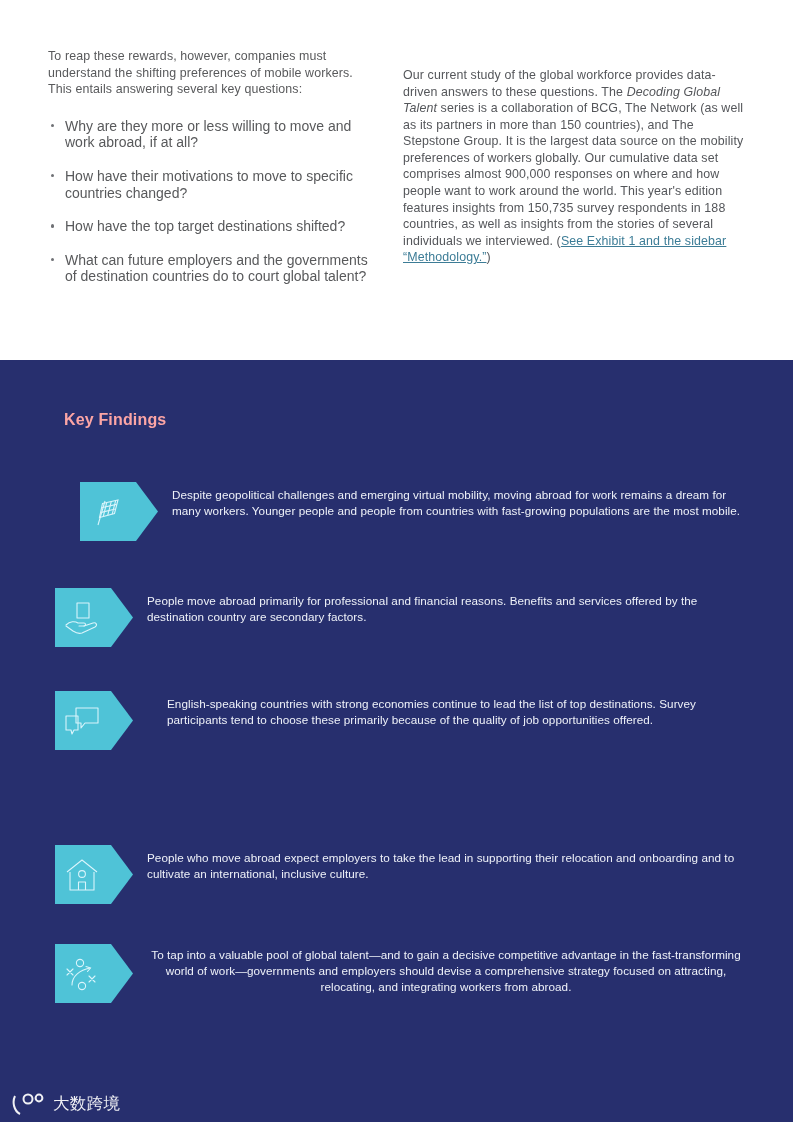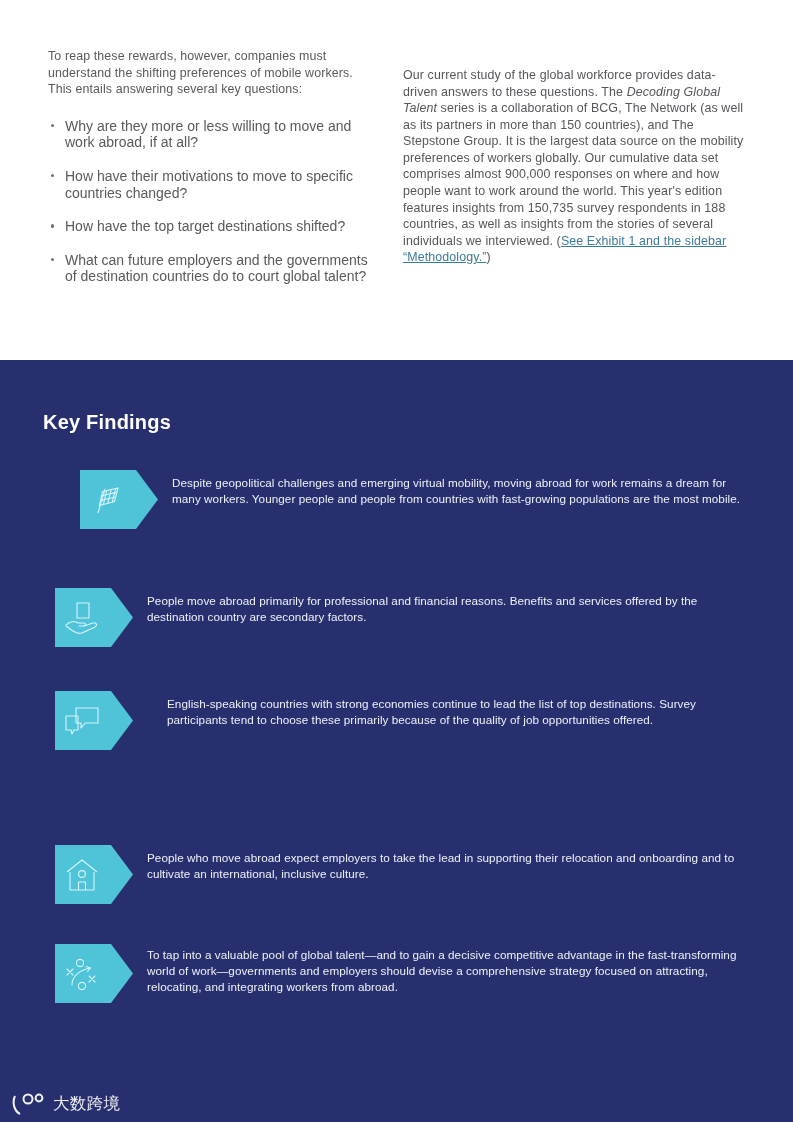--- a/index.html
+++ b/index.html
@@ -77,35 +77,35 @@
     position: absolute;
     top: 360px; left: 0;
     width: 793px;
     height: 762px;
     background: #272F6E;
   }
 
   .findings-title {
     position: absolute;
     top: 51px;
-    left: 43px;
-    font-size: 20px;
+    left: 64px;
+    font-size: 16px;
     font-weight: bold;
-    color: #ffffff;
+    color: #fca5a5;
     letter-spacing: 0.01em;
   }
 
   .finding-row {
     position: absolute;
     left: 55px;
     width: 690px;
     display: flex;
     align-items: flex-start;
   }
-  .finding-row.r1 { top: 110px; padding-left: 25px; }
+  .finding-row.r1 { top: 122px; padding-left: 25px; }
   .finding-row.r2 { top: 228px; }
   .finding-row.r3 { top: 331px; gap: 20px; }
   .finding-row.r4 { top: 465px; margin-top: 20px; }
   .finding-row.r5 { top: 584px; }
 
   .chev {
     position: relative;
     flex: 0 0 auto;
     width: 78px;
     height: 59px;
@@ -121,21 +121,21 @@
 
   .finding-text {
     flex: 1 1 auto;
     padding-left: 14px;
     padding-top: 5px;
     font-size: 11.7px;
     line-height: 15.8px;
     color: #eef1f8;
     letter-spacing: 0.005em;
   }
-  .finding-row.r5 .finding-text { padding-top: 3px; }
+  .finding-row.r5 .finding-text { padding-top: 3px; text-align: center; }
 
   
   .watermark {
     position: absolute;
     left: 12px;
     bottom: 0px;
     height: 36px;
     display: flex;
     align-items: center;
     gap: 7px;

